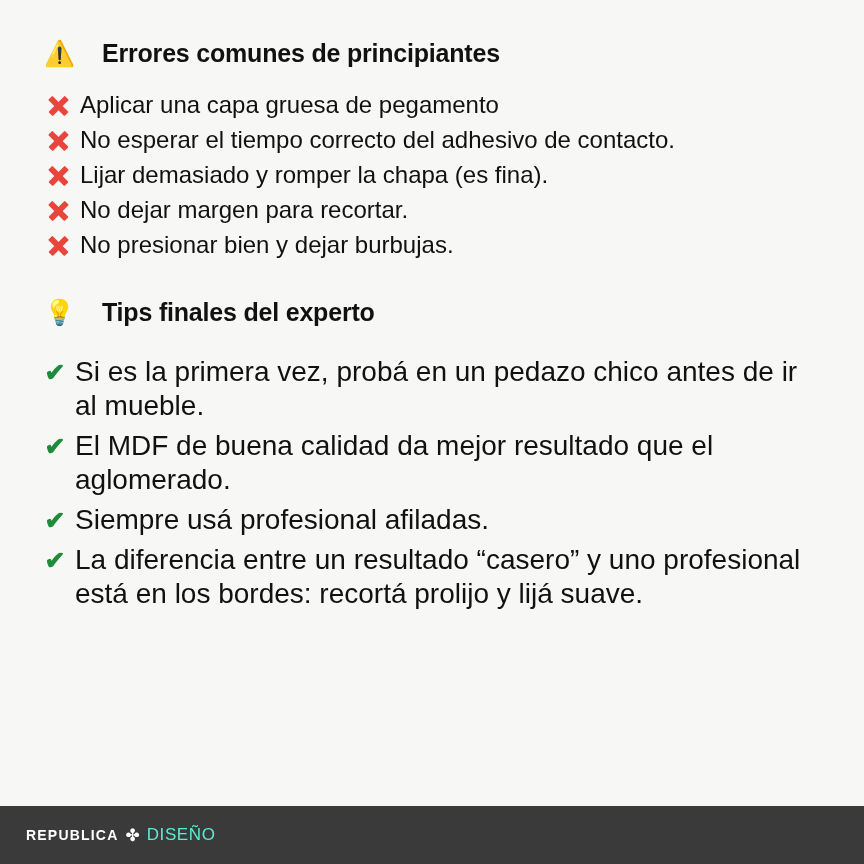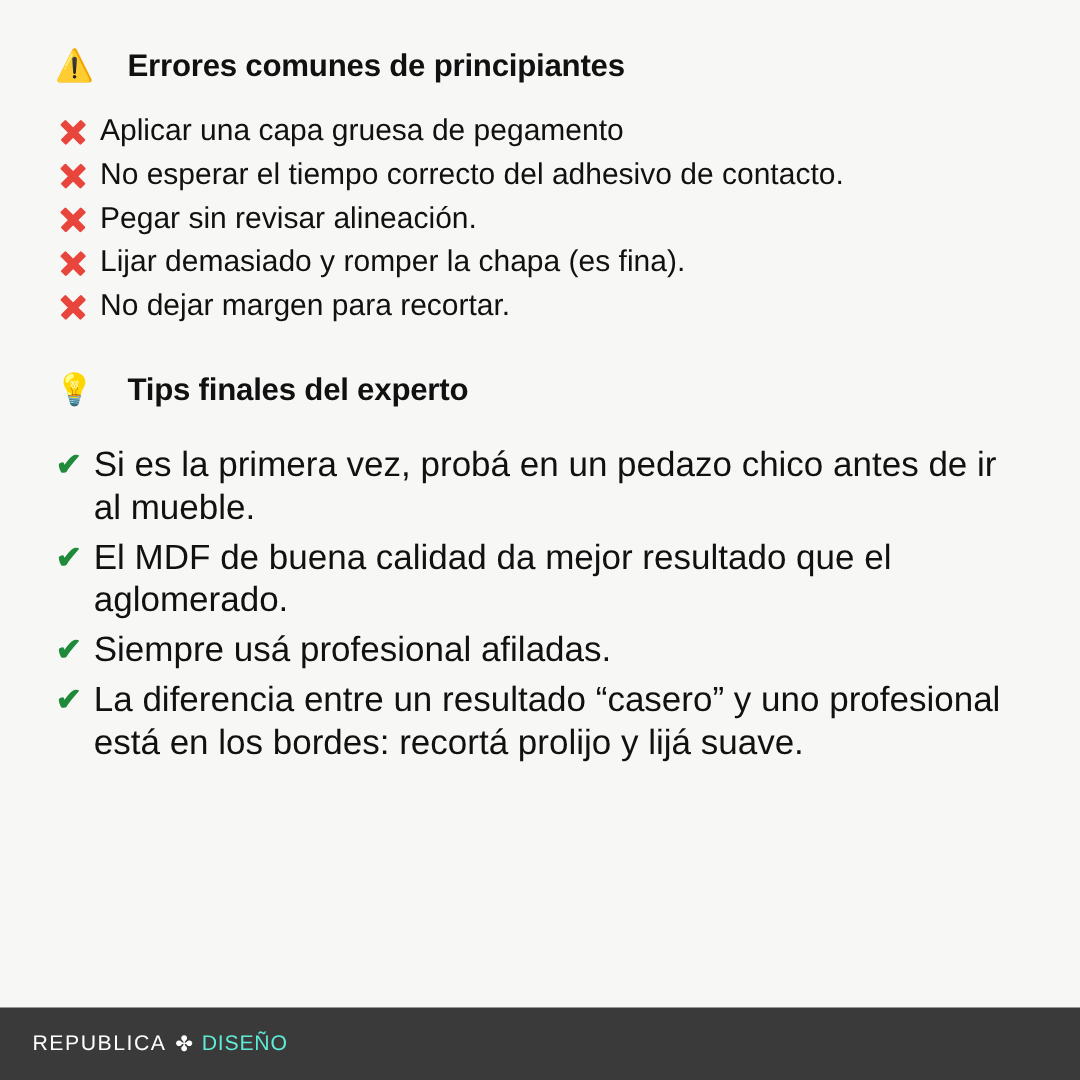--- a/index.html
+++ b/index.html
@@ -125,22 +125,22 @@
     align-items: center;
   }
   .brand {
     display: flex;
     align-items: center;
     gap: 7px;
     margin-left: 26px;
     color: #ffffff;
   }
   .brand .brand-a {
-    font-size: 17px;
-    font-weight: normal;
+    font-size: 14px;
+    font-weight: bold;
     letter-spacing: 1.2px;
     color: #ffffff;
   }
   .brand .brand-mark {
     font-size: 17px;
     color: #ffffff;
     line-height: 17px;
   }
   .brand .brand-b {
     font-size: 17px;
@@ -163,29 +163,29 @@
       <li>
         <span class="x-icon"></span>
         <span class="m-text">Aplicar una capa gruesa de pegamento</span>
       </li>
       <li>
         <span class="x-icon"></span>
         <span class="m-text">No esperar el tiempo correcto del adhesivo de contacto.</span>
       </li>
       <li>
         <span class="x-icon"></span>
-        <span class="m-text">Pegar sin revisar alineación.</span>
-      </li>
-      <li>
-        <span class="x-icon"></span>
         <span class="m-text">Lijar demasiado y romper la chapa (es fina).</span>
       </li>
       <li>
         <span class="x-icon"></span>
         <span class="m-text">No dejar margen para recortar.</span>
+      </li>
+      <li>
+        <span class="x-icon"></span>
+        <span class="m-text">No presionar bien y dejar burbujas.</span>
       </li>
     </ul>
 
     <div class="heading" style="margin-top:34px">
       <span class="h-icon">💡</span>
       <span class="h-text">Tips finales del experto</span>
     </div>
 
     <ul class="tips">
       <li>

